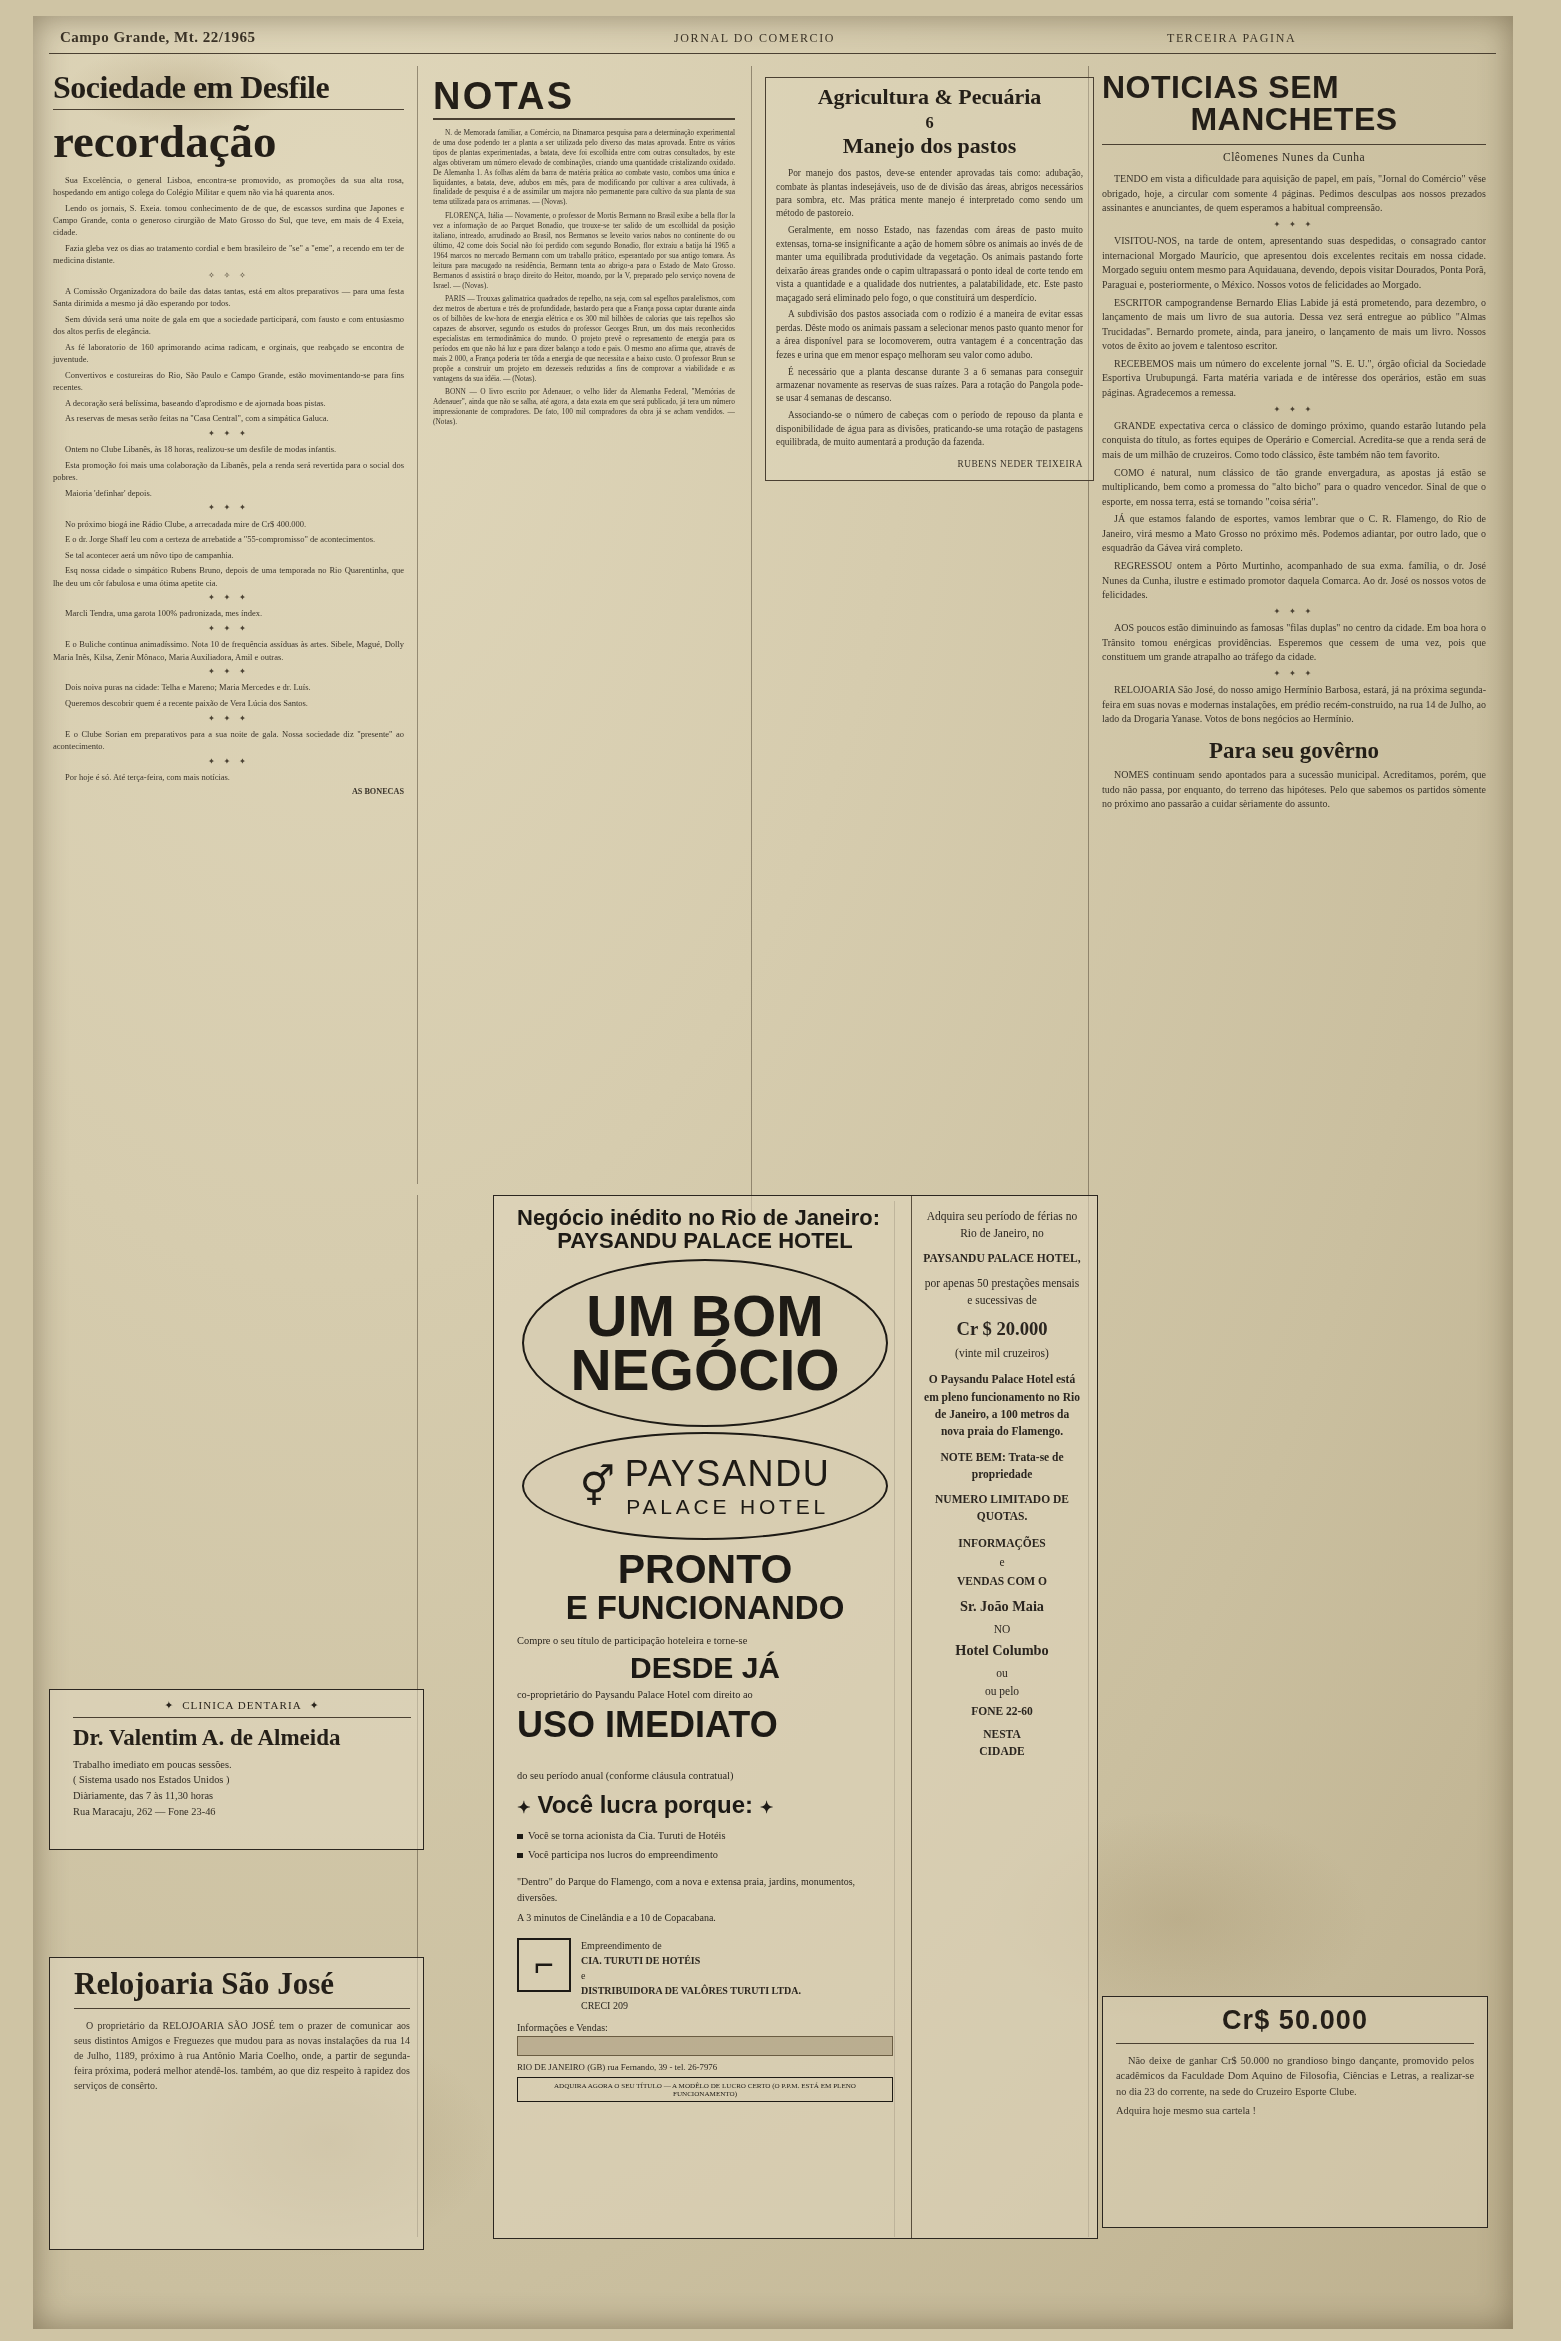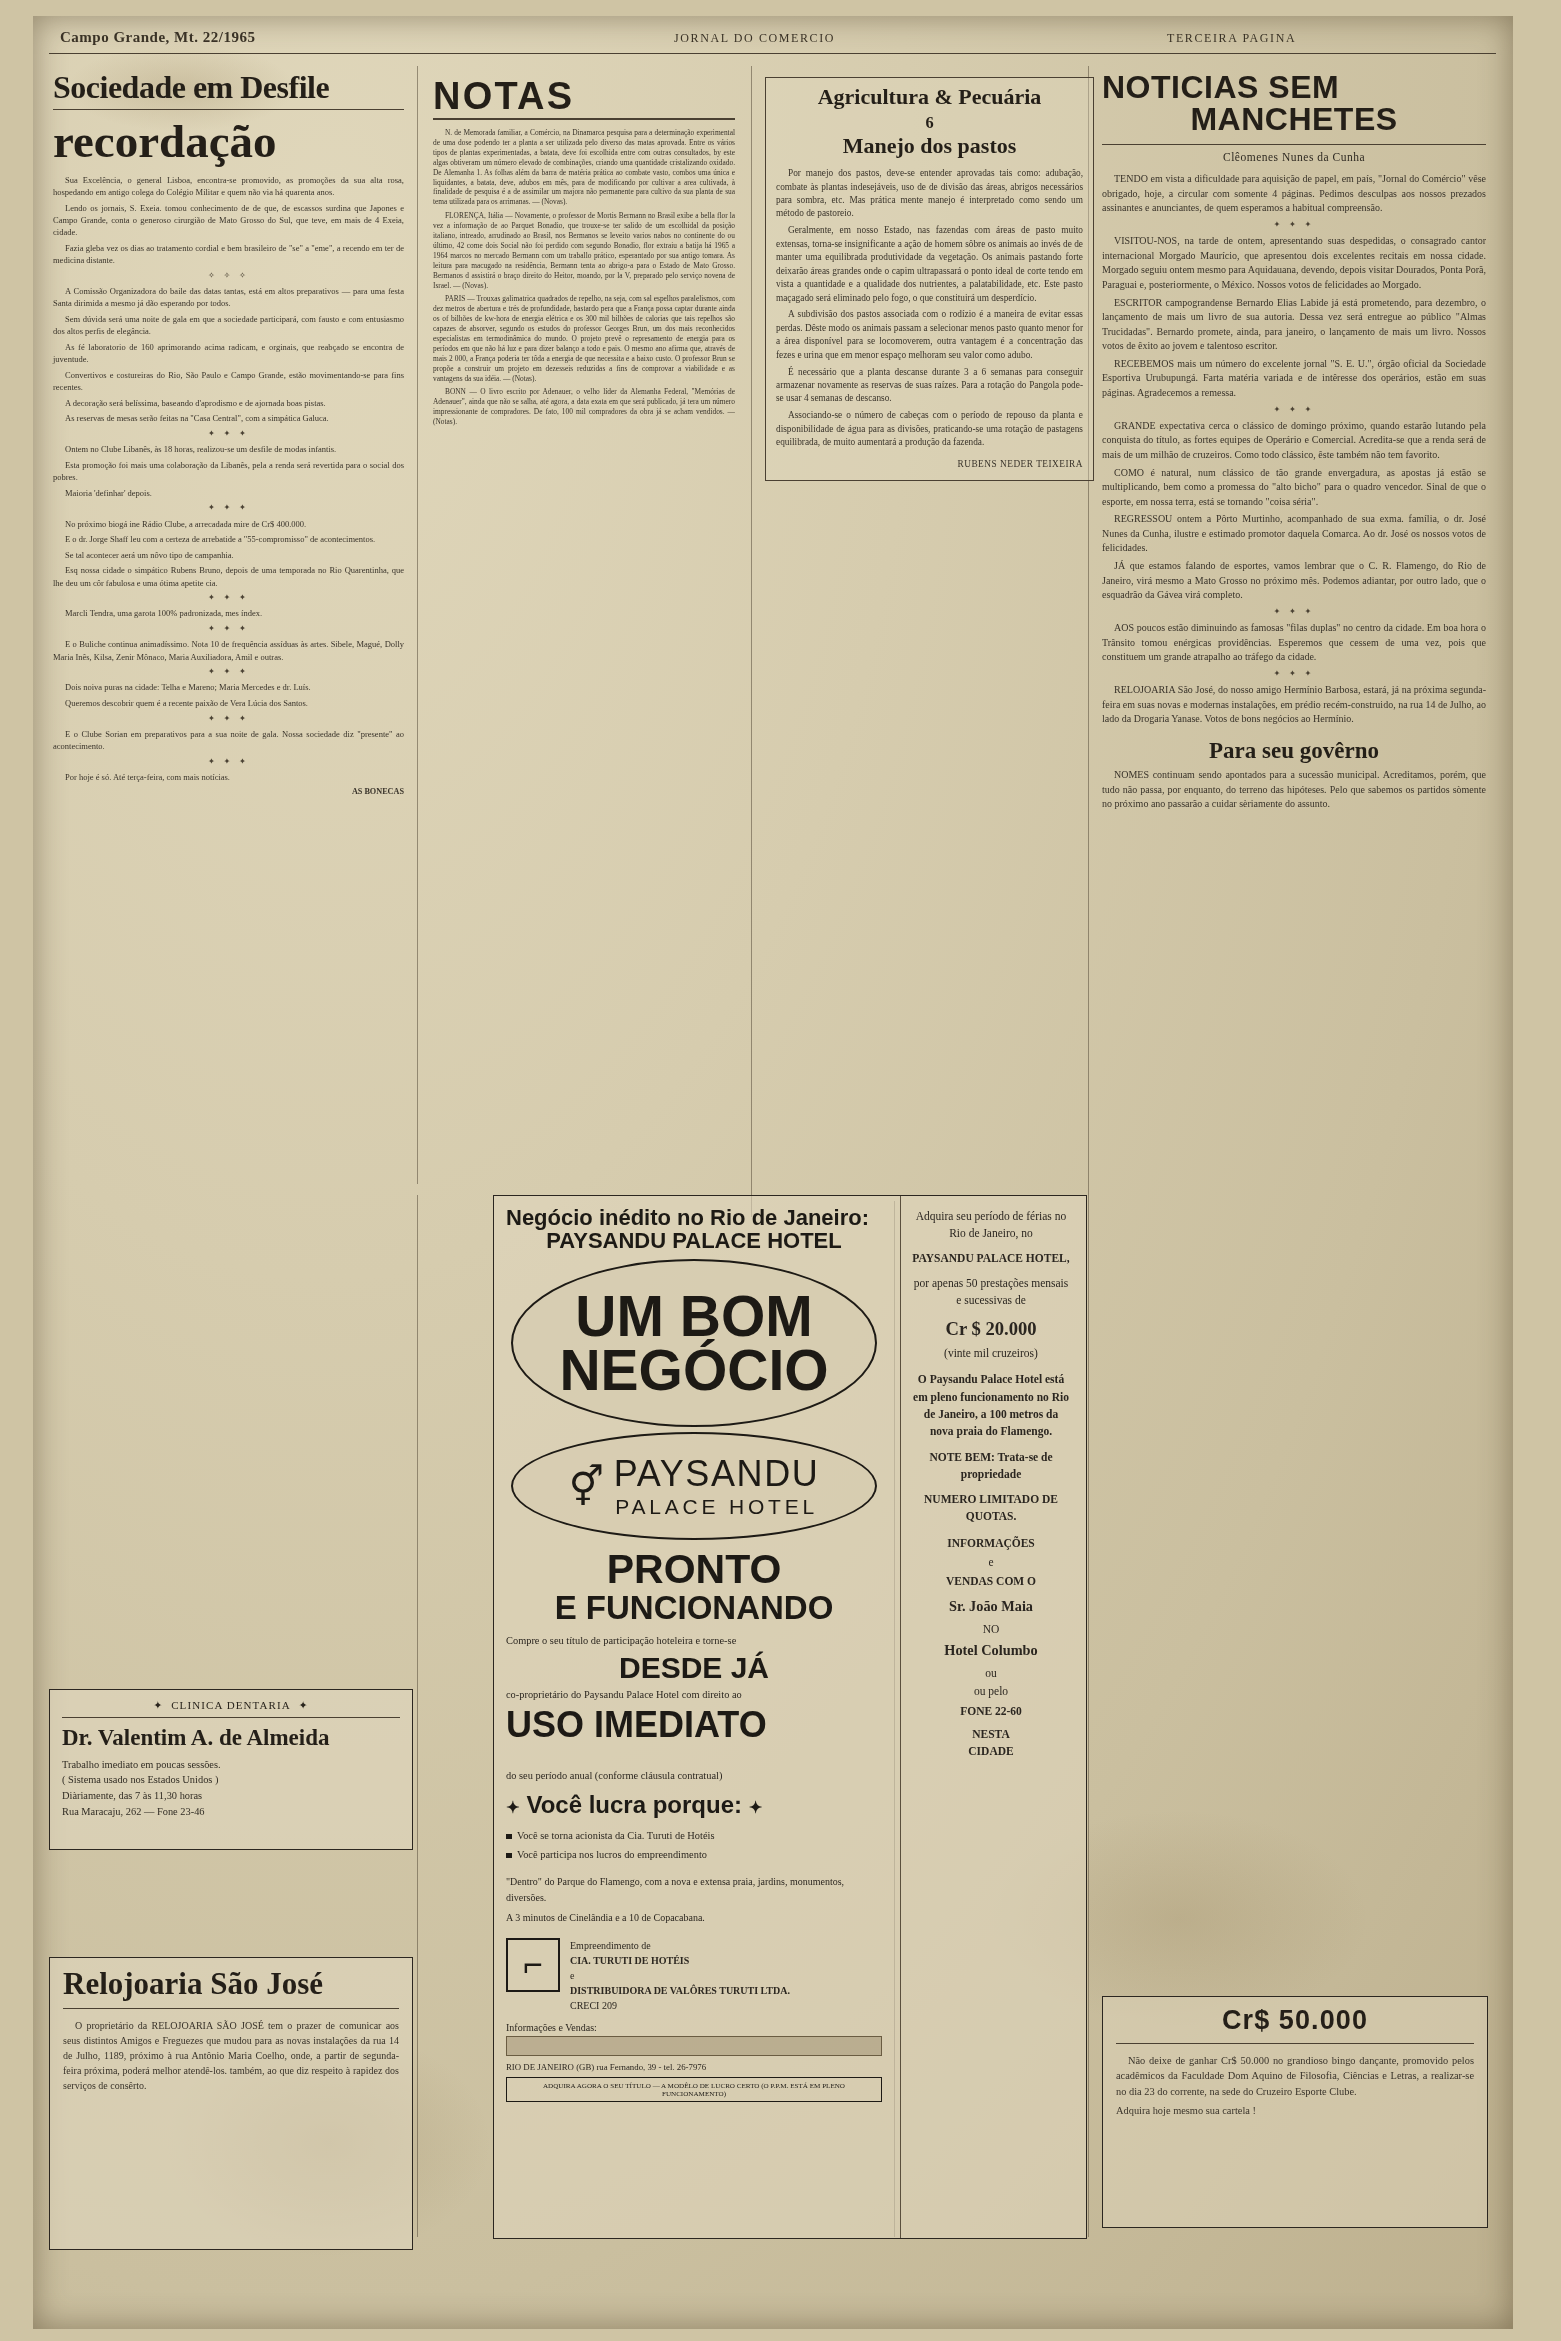--- a/index.html
+++ b/index.html
@@ -32,21 +32,21 @@
   .hl{color:#241f18;font-weight:bold;line-height:1;}
   .body-txt{
     font-size:8.5px;line-height:1.45;text-align:justify;color:#39332a;
     column-gap:0;
   }
   .body-txt p{margin:0 0 3.3px 0;text-indent:12px;}
   .tiny{font-size:7.4px;line-height:1.35;}
   .center{text-align:center;}
   .dots{text-align:center;letter-spacing:3.3px;color:#4a4133;font-size:8.2px;margin:3.3px 0;}
   .framebox{border:1.1px solid #4a4032;}
-  .adbox{position:absolute;border:1.6px solid #2b2620;background:rgba(226,217,193,.55);}
+  .adbox{position:absolute;border:1.6px solid #2b2620;background:rgba(226,217,193,.55);padding-left:11px;}
   .big-ad-title{font-family:"Liberation Sans", sans-serif;font-weight:bold;color:#1d1a15;}
   .sans{font-family:"Liberation Sans", sans-serif;}
   .bullet{display:inline-block;width:5.5px;height:5.5px;background:#1d1a15;margin-right:5.5px;vertical-align:middle;}
   .oval{
     border:2.7px solid #1d1a15;border-radius:50%;
   }
   .b{font-weight:bold;}
   .noindent{text-indent:0 !important;}
   .crzbox{position:absolute;border:1.6px solid #2b2620;background:rgba(223,214,188,.5);}
   .headrule{height:1.6px;background:#4a4032;margin:4.4px 0;}
@@ -172,22 +172,22 @@
     <div class="center" style="font-size:11.5px;letter-spacing:0.5px;color:#2f2a22;margin-bottom:8.8px;">Clêomenes Nunes da Cunha</div>
     <div class="body-txt" style="font-size:10px;line-height:1.45;">
       <p>TENDO em vista a dificuldade para aquisição de papel, em país, "Jornal do Comércio" vêse obrigado, hoje, a circular com somente 4 páginas. Pedimos desculpas aos nossos prezados assinantes e anunciantes, de quem esperamos a habitual compreensão.</p>
       <div class="dots">✦ ✦ ✦</div>
       <p>VISITOU-NOS, na tarde de ontem, apresentando suas despedidas, o consagrado cantor internacional Morgado Maurício, que apresentou dois excelentes recitais em nossa cidade. Morgado seguiu ontem mesmo para Aquidauana, devendo, depois visitar Dourados, Ponta Porã, Paraguai e, posteriormente, o México. Nossos votos de felicidades ao Morgado.</p>
       <p>ESCRITOR campograndense Bernardo Elias Labide já está prometendo, para  dezembro, o lançamento  de mais um livro de sua autoria. Dessa vez será entregue  ao  público "Almas Trucidadas". Bernardo promete, ainda, para janeiro, o lançamento de mais um livro. Nossos votos de êxito ao jovem e talentoso escritor.</p>
       <p>RECEBEMOS mais um número do excelente jornal "S. E. U.", órgão oficial da Sociedade Esportiva Urubupungá. Farta matéria variada e de intêresse dos operários, estão em suas páginas. Agradecemos a remessa.</p>
       <div class="dots">✦ ✦ ✦</div>
       <p>GRANDE expectativa  cerca o clássico de domingo próximo, quando estarão lutando pela conquista do título, as fortes equipes de Operário e Comercial. Acredita-se que a renda  será de mais de um milhão de cruzeiros. Como todo clássico, êste também não tem favorito.</p>
       <p>COMO é natural, num clássico  de tão grande envergadura, as apostas já estão se multiplicando, bem como a promessa do "alto bicho" para o quadro vencedor. Sinal de que o esporte, em nossa terra, está se tornando "coisa séria".</p>
+      <p>JÁ que estamos falando de esportes, vamos lembrar  que o C. R. Flamengo, do Rio de Janeiro, virá mesmo a Mato Grosso no próximo mês. Podemos adiantar, por outro lado, que o esquadrão da Gávea virá completo.</p>
       <p>REGRESSOU ontem a Pôrto Murtinho, acompanhado de sua exma. família, o dr. José Nunes da Cunha, ilustre e estimado promotor daquela Comarca. Ao dr. José os nossos votos de felicidades.</p>
-      <p>JÁ que estamos falando de esportes, vamos lembrar  que o C. R. Flamengo, do Rio de Janeiro, virá mesmo a Mato Grosso no próximo mês. Podemos adiantar, por outro lado, que o esquadrão da Gávea virá completo.</p>
       <div class="dots">✦ ✦ ✦</div>
       <p>AOS poucos estão diminuindo as famosas "filas duplas" no centro da cidade. Em boa hora o Trânsito tomou enérgicas providências. Esperemos que cessem de uma vez, pois que constituem um grande atrapalho ao tráfego da cidade.</p>
       <div class="dots">✦ ✦ ✦</div>
       <p>RELOJOARIA São José, do nosso amigo Hermínio Barbosa, estará, já na próxima segunda-feira em suas novas e modernas instalações, em prédio recém-construido, na rua 14 de Julho, ao lado da Drogaria Yanase. Votos de bons negócios ao Hermínio.</p>
       <div class="hl" style="font-size:23px;text-align:center;margin:12px 0 6.6px 0;">Para seu govêrno</div>
       <p>NOMES continuam sendo apontados para a sucessão municipal. Acreditamos, porém, que tudo não passa, por enquanto, do  terreno  das hipóteses. Pelo que sabemos os partidos sòmente no próximo ano passarão a cuidar sèriamente do assunto.</p>
     </div>
   </div>
 
   <div class="crzbox" style="left:1102px;top:1996px;width:384px;height:230px;">

